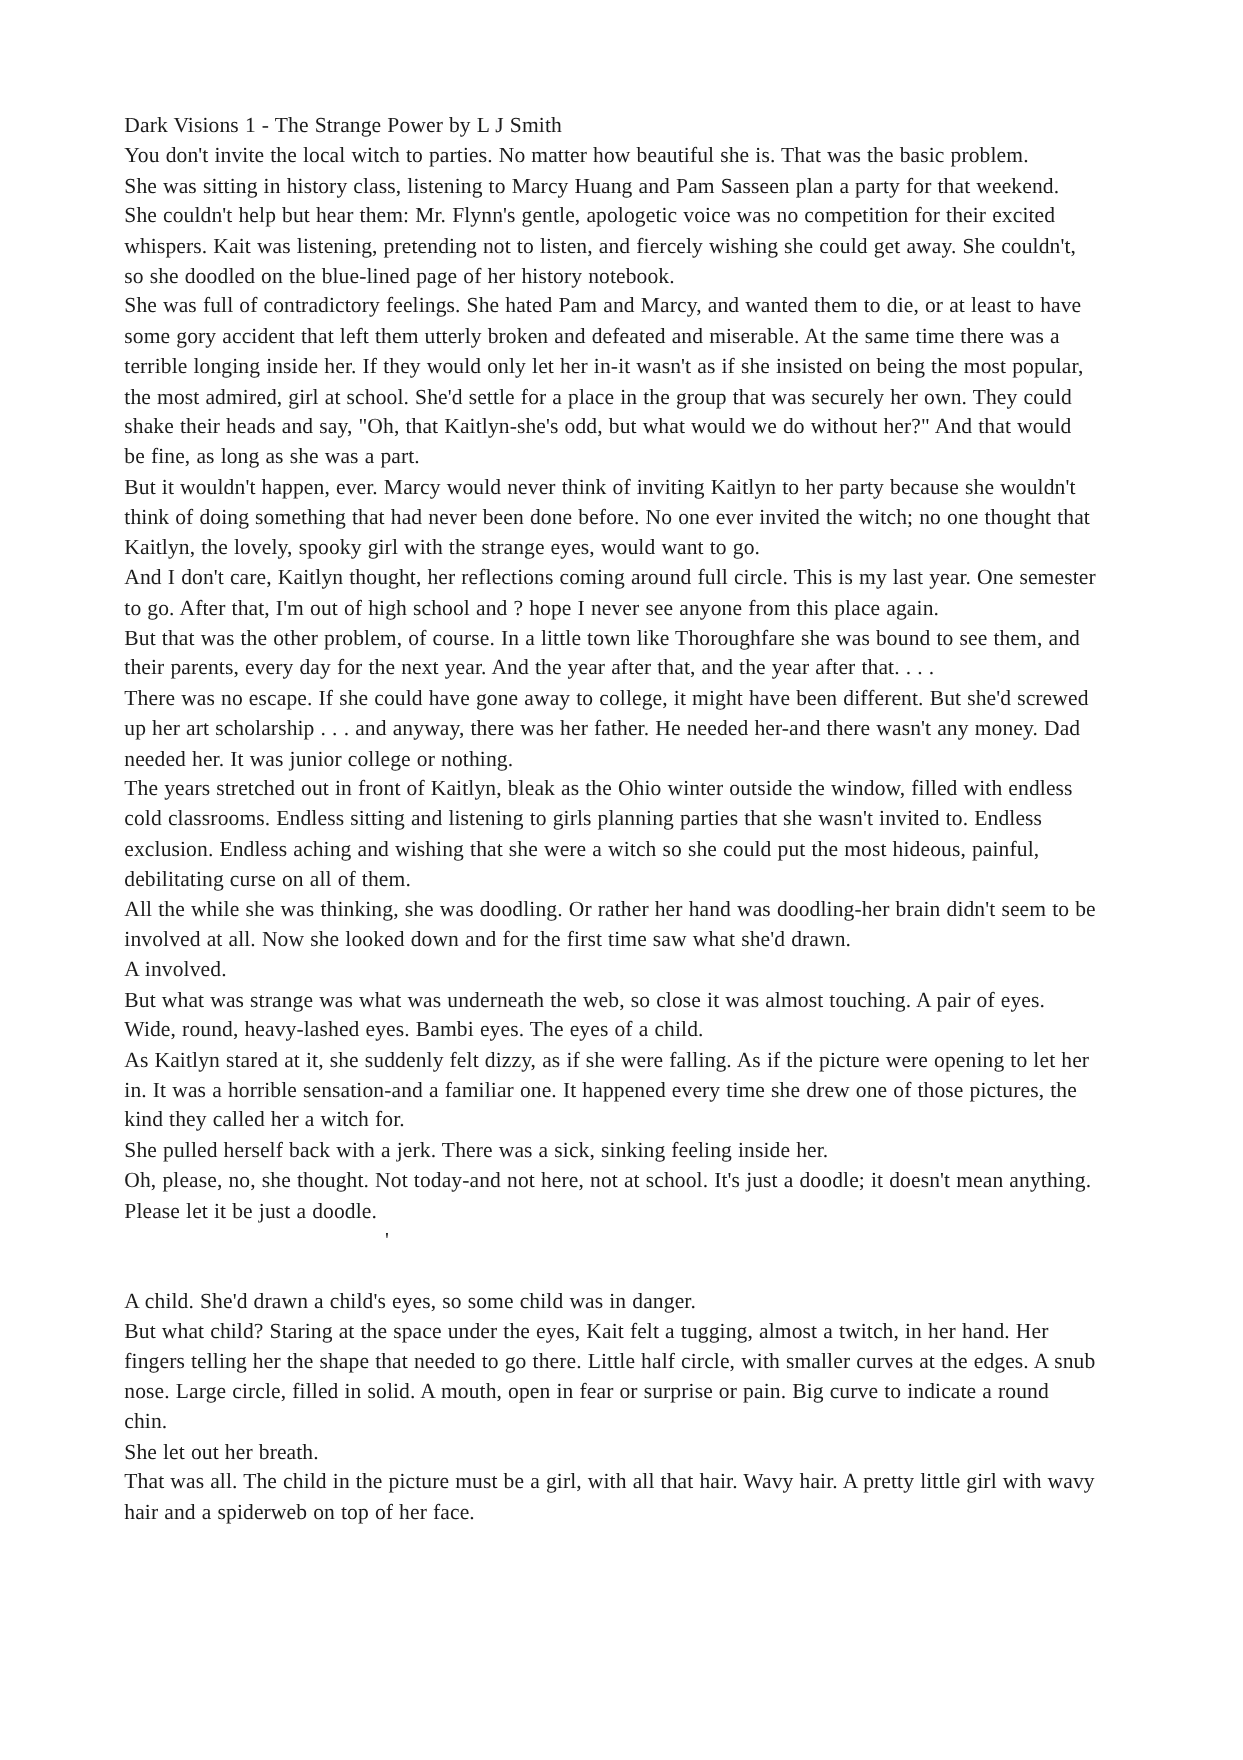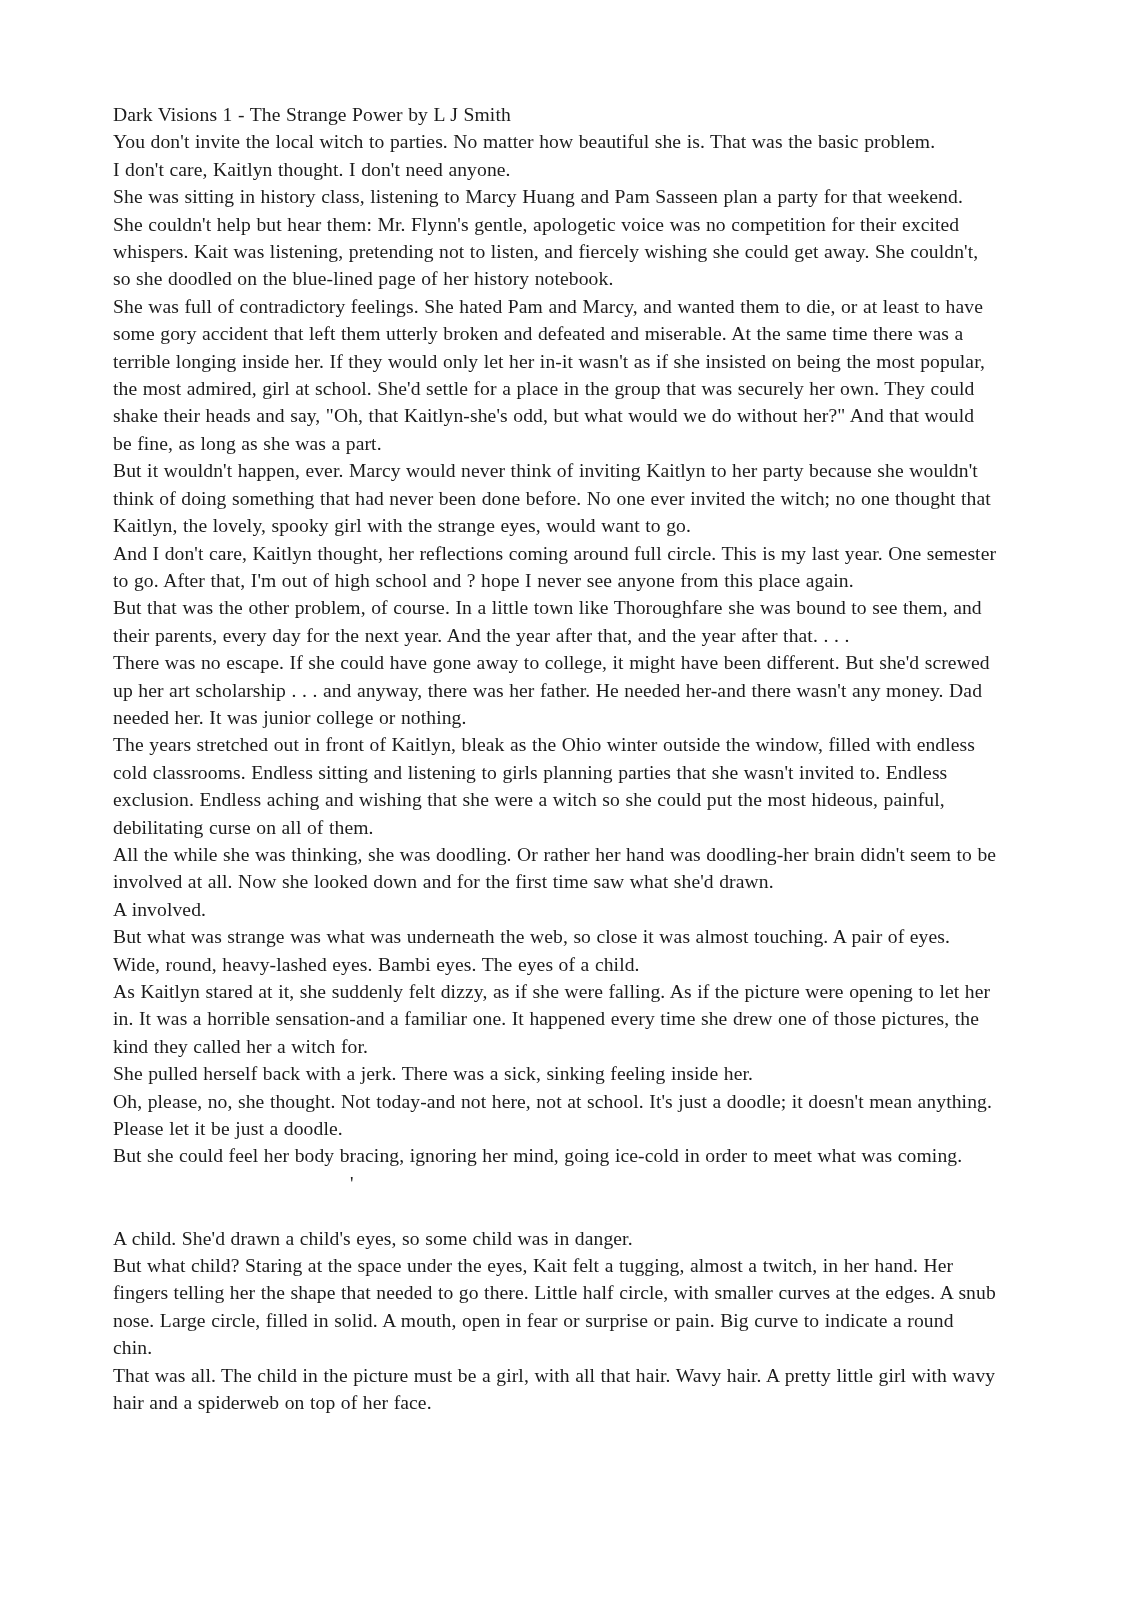--- a/index.html
+++ b/index.html
@@ -38,35 +38,34 @@
     height: 27.4px;
   }
 </style>
 </head>
 <body>
 
 <div class="page">
   <div class="text-block">
     <p>Dark Visions 1 - The Strange Power by L J Smith</p>
     <p>You don't invite the local witch to parties. No matter how beautiful she is. That was the basic problem.</p>
-    <p>I don't care, Kaitlyn thought. I don't need anyone.</p>
     <p>She was sitting in history class, listening to Marcy Huang and Pam Sasseen plan a party for that weekend. She couldn't help but hear them: Mr. Flynn's gentle, apologetic voice was no competition for their excited whispers. Kait was listening, pretending not to listen, and fiercely wishing she could get away. She couldn't, so she doodled on the blue-lined page of her history notebook.</p>
     <p>She was full of contradictory feelings. She hated Pam and Marcy, and wanted them to die, or at least to have some gory accident that left them utterly broken and defeated and miserable. At the same time there was a terrible longing inside her. If they would only let her in-it wasn't as if she insisted on being the most popular, the most admired, girl at school. She'd settle for a place in the group that was securely her own. They could shake their heads and say, "Oh, that Kaitlyn-she's odd, but what would we do without her?" And that would be fine, as long as she was a part.</p>
     <p>But it wouldn't happen, ever. Marcy would never think of inviting Kaitlyn to her party because she wouldn't think of doing something that had never been done before. No one ever invited the witch; no one thought that Kaitlyn, the lovely, spooky girl with the strange eyes, would want to go.</p>
     <p>And I don't care, Kaitlyn thought, her reflections coming around full circle. This is my last year. One semester to go. After that, I'm out of high school and ? hope I never see anyone from this place again.</p>
     <p>But that was the other problem, of course. In a little town like Thoroughfare she was bound to see them, and their parents, every day for the next year. And the year after that, and the year after that. . . .</p>
     <p>There was no escape. If she could have gone away to college, it might have been different. But she'd screwed up her art scholarship . . . and anyway, there was her father. He needed her-and there wasn't any money. Dad needed her. It was junior college or nothing.</p>
     <p>The years stretched out in front of Kaitlyn, bleak as the Ohio winter outside the window, filled with endless cold classrooms. Endless sitting and listening to girls planning parties that she wasn't invited to. Endless exclusion. Endless aching and wishing that she were a witch so she could put the most hideous, painful, debilitating curse on all of them.</p>
     <p>All the while she was thinking, she was doodling. Or rather her hand was doodling-her brain didn't seem to be involved at all. Now she looked down and for the first time saw what she'd drawn.</p>
     <p>A involved.</p>
     <p>But what was strange was what was underneath the web, so close it was almost touching. A pair of eyes. Wide, round, heavy-lashed eyes. Bambi eyes. The eyes of a child.</p>
     <p>As Kaitlyn stared at it, she suddenly felt dizzy, as if she were falling. As if the picture were opening to let her in. It was a horrible sensation-and a familiar one. It happened every time she drew one of those pictures, the kind they called her a witch for.</p>
     <p>She pulled herself back with a jerk. There was a sick, sinking feeling inside her.</p>
     <p>Oh, please, no, she thought. Not today-and not here, not at school. It's just a doodle; it doesn't mean anything.</p>
     <p>Please let it be just a doodle.</p>
-    <p>But she could feel her body bracing, ignoring her mind, going ice-cold in order to meet what was coming.</p>
     <p class="stray-mark">'</p>
     <div class="line-spacer"></div>
     <p>A child. She'd drawn a child's eyes, so some child was in danger.</p>
     <p>But what child? Staring at the space under the eyes, Kait felt a tugging, almost a twitch, in her hand. Her fingers telling her the shape that needed to go there. Little half circle, with smaller curves at the edges. A snub nose. Large circle, filled in solid. A mouth, open in fear or surprise or pain. Big curve to indicate a round chin.</p>
+    <p>She let out her breath.</p>
     <p>That was all. The child in the picture must be a girl, with all that hair. Wavy hair. A pretty little girl with wavy hair and a spiderweb on top of her face.</p>
   </div>
 </div>
 
 </body></html>

